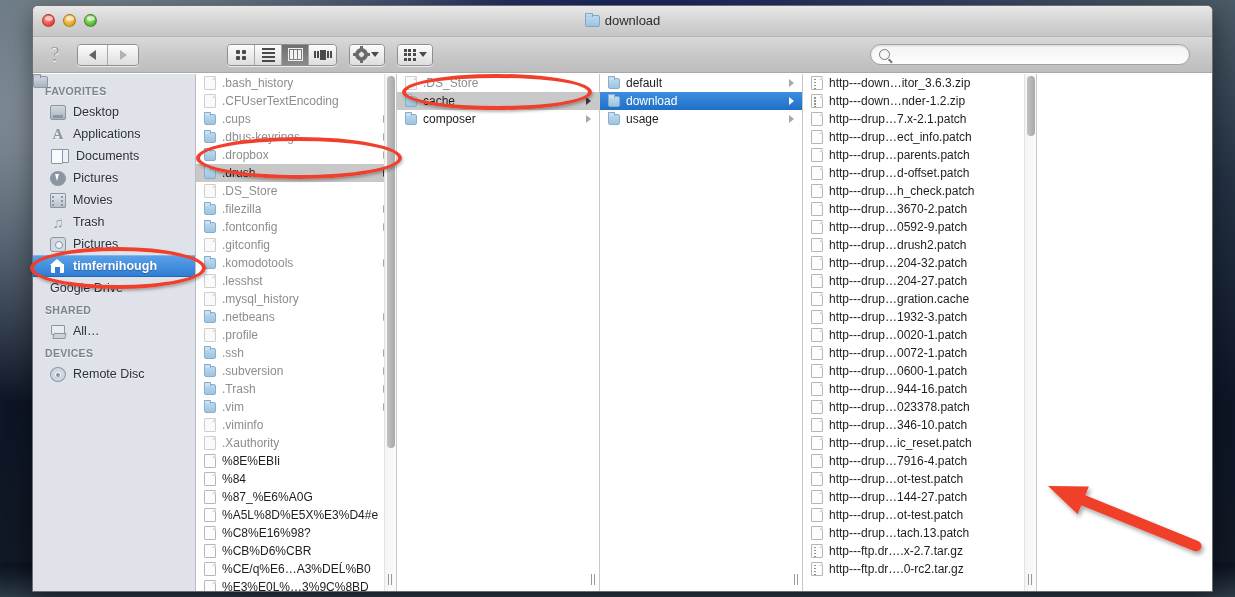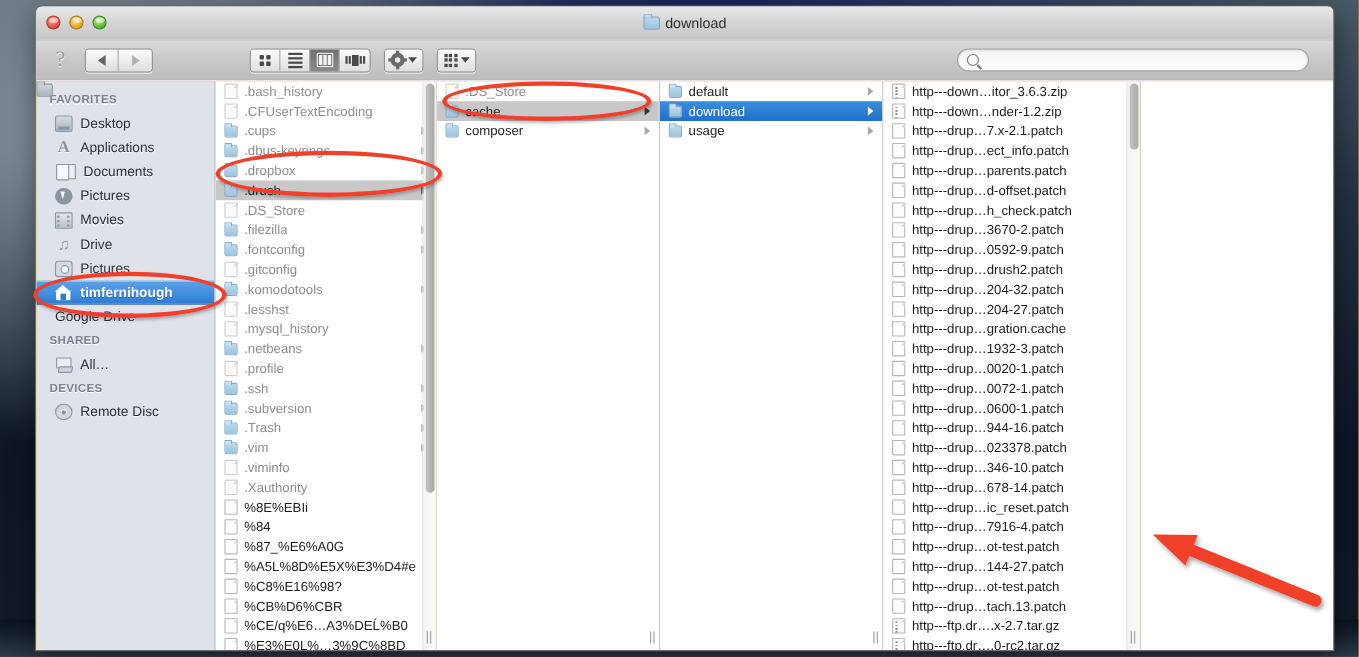--- a/index.html
+++ b/index.html
@@ -475,21 +475,21 @@
         <div class="sb-item">
           <span class="sb-icon ic-down"></span>
           <span>Pictures</span>
         </div>
         <div class="sb-item">
           <span class="sb-icon ic-movies"></span>
           <span>Movies</span>
         </div>
         <div class="sb-item">
           <span class="sb-icon ic-music"></span>
-          <span>Drive</span>
+          <span>Trash</span>
         </div>
         <div class="sb-item">
           <span class="sb-icon ic-pics"></span>
           <span>Pictures</span>
         </div>
         <div class="sb-item selected">
           <span class="sb-icon ic-house">
             <span class="door"></span>
           </span>
           <span>timfernihough</span>
@@ -768,24 +768,20 @@
             <span class="fic doc"></span>
             <span class="nm">http---drup…944-16.patch</span>
           </div>
           <div class="row">
             <span class="fic doc"></span>
             <span class="nm">http---drup…023378.patch</span>
           </div>
           <div class="row">
             <span class="fic doc"></span>
             <span class="nm">http---drup…346-10.patch</span>
-          </div>
-          <div class="row">
-            <span class="fic doc"></span>
-            <span class="nm">http---drup…678-14.patch</span>
           </div>
           <div class="row">
             <span class="fic doc"></span>
             <span class="nm">http---drup…ic_reset.patch</span>
           </div>
           <div class="row">
             <span class="fic doc"></span>
             <span class="nm">http---drup…7916-4.patch</span>
           </div>
           <div class="row">

